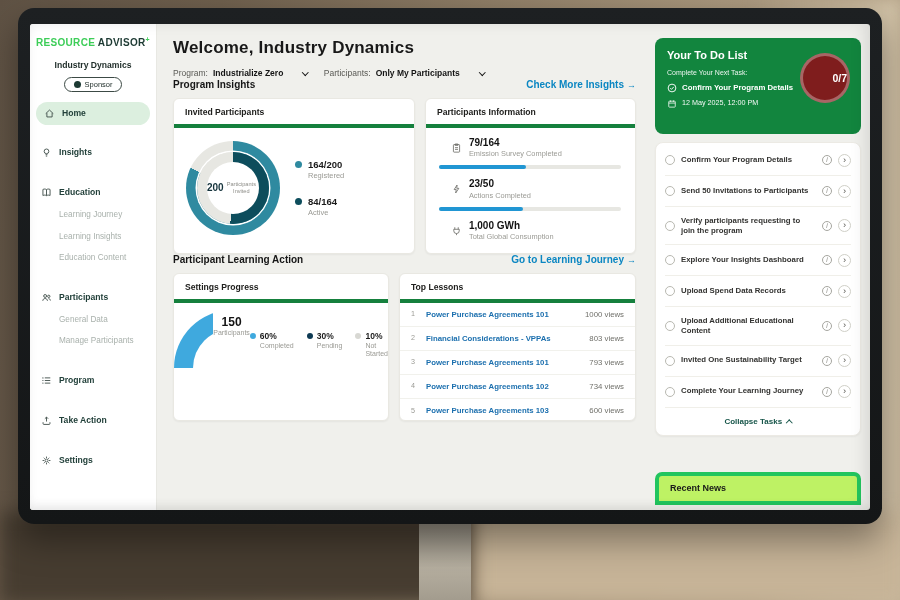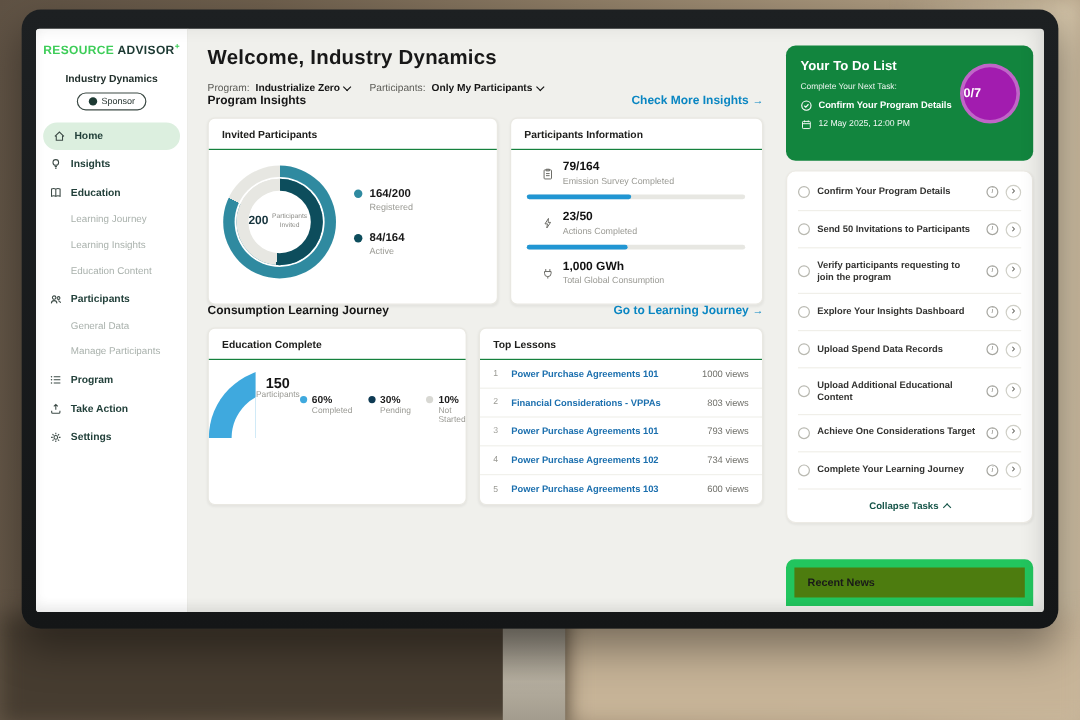--- a/index.html
+++ b/index.html
@@ -31,43 +31,43 @@
   .logo { text-align:center; font-size:10px; font-weight:bold; letter-spacing:.3px; }
   .logo .p1 { color:#3dcd58; }
   .logo .p2 { color:#1d3a33; }
   .logo sup { color:#3dcd58; font-size:7px; }
   .org { text-align:center; font-size:8.6px; font-weight:bold; color:#22302c; margin-top:11px; }
   .badge { margin:6px auto 10px; width:fit-content; border:1px solid #3c4a45; border-radius:10px;
     padding:2px 9px; font-size:7.5px; color:#22302c; display:flex; align-items:center; gap:4px; }
   .badge-dot { width:7px; height:7px; border-radius:50%; background:#1d3a33; }
   .nav { margin-top:2px; }
   .nav-item { display:flex; align-items:center; gap:7px; height:23px; padding:12px 11px;
-    font-size:8.6px; font-weight:bold; color:#22403a; cursor:pointer; }
+    font-size:8.6px; font-weight:bold; color:#22403a; cursor:pointer;margin-top:16px; }
   .nav-item.active { background:#dcefdf; border-radius:12px; margin:0 6px; padding:0 8px; }
   .nav-icon { width:11px; height:11px; color:#3d4b47; flex:none; }
   .nav-icon svg { width:11px; height:11px; display:block; }
   .nav-sub { display:flex; align-items:center; height:21.5px; padding-left:29px;
     font-size:8.2px; color:#a9b1ac; cursor:pointer; }
 
   
   .main { width:491px; flex:none; padding:14px 12px 0 16px; }
   .welcome { font-size:17px; font-weight:bold; color:#181818; letter-spacing:.2px; }
   .filters { display:flex; align-items:center; gap:16px; margin-top:10px; font-size:8.5px; color:#5a5a55; }
   .fgroup { display:flex; align-items:center; gap:5px; }
-  .fvalue { display:flex; align-items:center; gap:4px; font-weight:bold; color:#141414; cursor:pointer; }
+  .fvalue { display:flex; align-items:center; gap:20px; font-weight:bold; color:#141414; cursor:pointer; }
   .chev { display:inline-block; width:4.5px; height:4.5px; border-right:1.3px solid currentColor;
     border-bottom:1.3px solid currentColor; transform:rotate(45deg); margin-top:-2px; }
   .chev.up { transform:rotate(-135deg); margin-top:3px; }
   .section-head { display:flex; justify-content:space-between; align-items:center; }
   .section-title { font-size:10px; font-weight:bold; color:#161616; }
   .link { display:flex; align-items:flex-start; gap:3px; font-size:10px; font-weight:bold; color:#0a86c2; cursor:pointer; }
   .arrow::after { content:"\2192"; font-size:9px; }
   .cards { display:flex; gap:10px; margin-top:7px; }
   .card { background:#fff; border:1px solid #e9e8e2; border-radius:6px; box-shadow:0 1px 2px rgba(0,0,0,.05); }
-  .card-head { padding:8px 11px 7px; border-bottom:1px solid #15803d; font-size:8.6px; font-weight:bold; color:#20201e; }
+  .card-head { padding:8px 11px 7px; border-bottom:4px solid #15803d; font-size:8.6px; font-weight:bold; color:#20201e; }
 
   
   .card-invited { width:243px; height:156px; }
   .donut-row { display:flex; align-items:center; gap:15px; padding:13px 12px; }
   .donut { position:relative; width:94px; height:94px; flex:none; }
   .ring { position:absolute; border-radius:50%; }
   .ring.outer { inset:0; }
   .ring.inner { inset:11px; box-shadow:0 0 0 1.5px #fff; }
   .hole { position:absolute; inset:21px; border-radius:50%; background:#fff;
     display:flex; flex-direction:row; align-items:center; justify-content:center; }
@@ -115,36 +115,36 @@
   
   .right { width:222px; flex:none; padding:14px 9px 5px 7px; display:flex; flex-direction:column; }
   .todo-card { position:relative; background:#12853e; border-radius:8px; padding:11px 12px; color:#fff; height:96px; flex:none; }
   .todo-title { font-size:11px; font-weight:bold; }
   .todo-sub { font-size:7px; margin-top:7px; opacity:.92; }
   .todo-next { display:flex; align-items:center; gap:5px; margin-top:5px; font-size:7.8px; font-weight:bold; }
   .todo-due { display:flex; align-items:center; gap:5px; margin-top:6px; font-size:7.2px; opacity:.95; }
   .t-icn { width:10px; height:10px; flex:none; }
   .t-icn svg { width:10px; height:10px; display:block; }
   .todo-ring { position:absolute; right:11px; top:15px; width:50px; height:50px; border-radius:50%;
-    background:#a21caf; border:3.5px solid rgba(255,255,255,.32);
-    display:flex; align-items:center; justify-content:flex-start; font-size:10.5px; font-weight:bold; }
+    background:#7f1d1d; border:3.5px solid rgba(255,255,255,.32);
+    display:flex; align-items:center; justify-content:flex-end; font-size:10.5px; font-weight:bold; }
   .tasks-card { margin-top:8px; background:#fff; border:1px solid #eceae4; border-radius:8px;
     padding:2px 9px 4px; box-shadow:0 1px 2px rgba(0,0,0,.05); flex:none; }
   .task { display:flex; align-items:center; gap:6px; padding:8.5px 0; border-bottom:1px solid #f0efe9; cursor:pointer; }
   .task-check { width:10px; height:10px; border:1.2px solid #b9b9b1; border-radius:50%; flex:none; }
   .task-label { flex:1; font-size:7.8px; font-weight:bold; color:#333331; line-height:1.3; }
   .info-i { width:10px; height:10px; border:1px solid #a6a6a0; border-radius:50%; color:#8b8b85;
     font-size:6.5px; display:flex; align-items:center; justify-content:center; flex:none; cursor:pointer; }
   .info-i::after { content:"i"; font-style:italic; }
   .task-chevron { width:13px; height:13px; border:1px solid #cfcfc7; border-radius:50%; color:#55554f;
     font-size:9.5px; display:flex; align-items:center; justify-content:center; padding-bottom:1.5px; flex:none; cursor:pointer; }
   .task-chevron::after { content:"\203A"; }
   .collapse-row { display:flex; justify-content:center; align-items:center; gap:5px; padding:9px 0 5px;
     font-size:8px; font-weight:bold; color:#155448; cursor:pointer; }
-  .news-card { margin-top:auto; background:#4d7c0f; border:7px solid #22c55e; border-radius:7px 7px 0 0;
+  .news-card { margin-top:auto; background:#bef264; border:4px solid #22c55e; border-radius:7px 7px 0 0;
     padding:7px 11px; font-size:9px; font-weight:bold; color:#191919; }
 </style>
 </head>
 <body>
 
 <div class="bg-panel-right"></div>
 <div class="bg-desk-left"></div>
 <div class="bg-desk-right"></div>
 <div class="stand"></div>
 
@@ -333,31 +333,31 @@
               </span>
             <span>
               <div class="stat-val">1,000 GWh</div>
               <div class="stat-lab">Total Global Consumption</div>
             </span>
           </div>
         </div>
       </div>
 
       <div class="section-head">
-        <span class="section-title">Consumption Learning Journey</span>
+        <span class="section-title">Participant Learning Action</span>
         <span class="link">
           <span>Go to Learning Journey</span>
           <span class="arrow"></span>
         </span>
       </div>
 
       <div class="cards">
 
         <div class="card card-edu">
-          <div class="card-head">Education Complete</div>
+          <div class="card-head">Settings Progress</div>
           <div class="gauge-wrap">
             <div class="gauge">
               <div class="gauge-arc" style="background: conic-gradient(from 270deg, rgb(63, 169, 222) 0deg, rgb(63, 169, 222) 108deg, rgb(14, 58, 83) 108deg, rgb(14, 58, 83) 162deg, rgb(216, 216, 211) 162deg, rgb(216, 216, 211) 180deg, transparent 180deg, transparent 360deg);"></div>
               <div class="gauge-hole"></div>
             </div>
             <div class="gauge-center">
               <div class="gauge-v">150</div>
               <div class="gauge-l">Participants</div>
             </div>
             <div class="gauge-legend">
@@ -476,21 +476,21 @@
           <span class="task-chevron"></span>
         </div>
         <div class="task">
           <span class="task-check"></span>
           <span class="task-label">Upload Additional Educational Content</span>
           <span class="info-i"></span>
           <span class="task-chevron"></span>
         </div>
         <div class="task">
           <span class="task-check"></span>
-          <span class="task-label">Achieve One Considerations Target</span>
+          <span class="task-label">Invited One Sustainability Target</span>
           <span class="info-i"></span>
           <span class="task-chevron"></span>
         </div>
         <div class="task">
           <span class="task-check"></span>
           <span class="task-label">Complete Your Learning Journey</span>
           <span class="info-i"></span>
           <span class="task-chevron"></span>
         </div>
         <div class="collapse-row">

